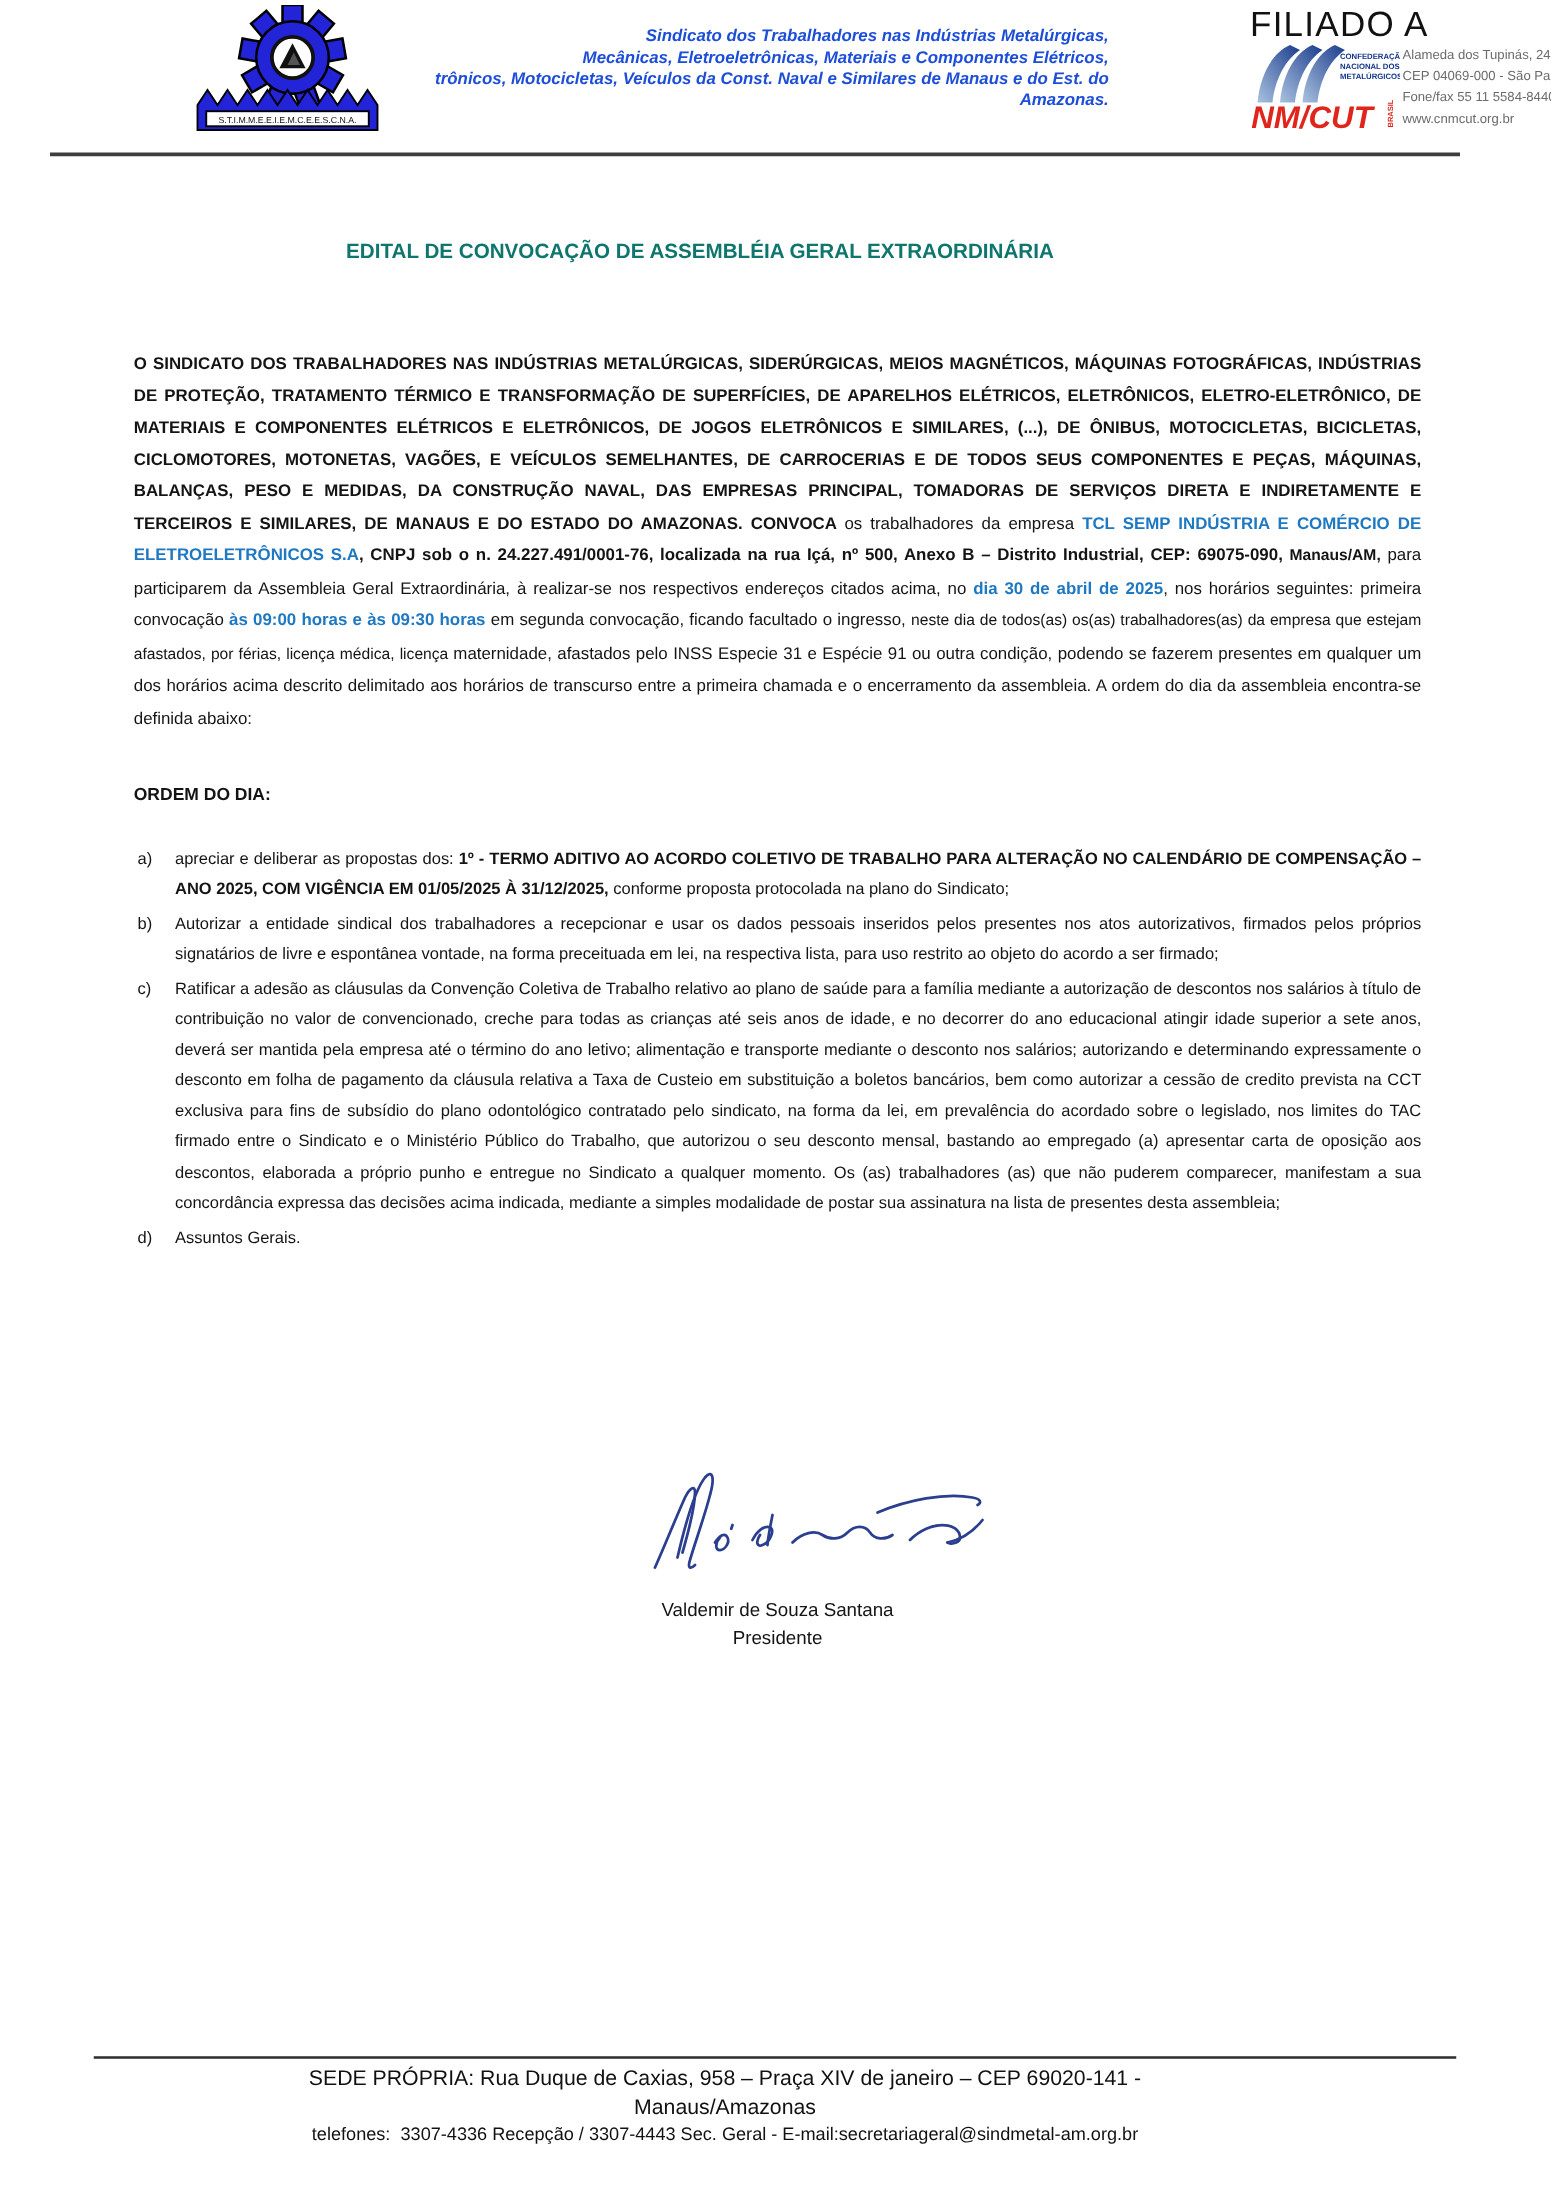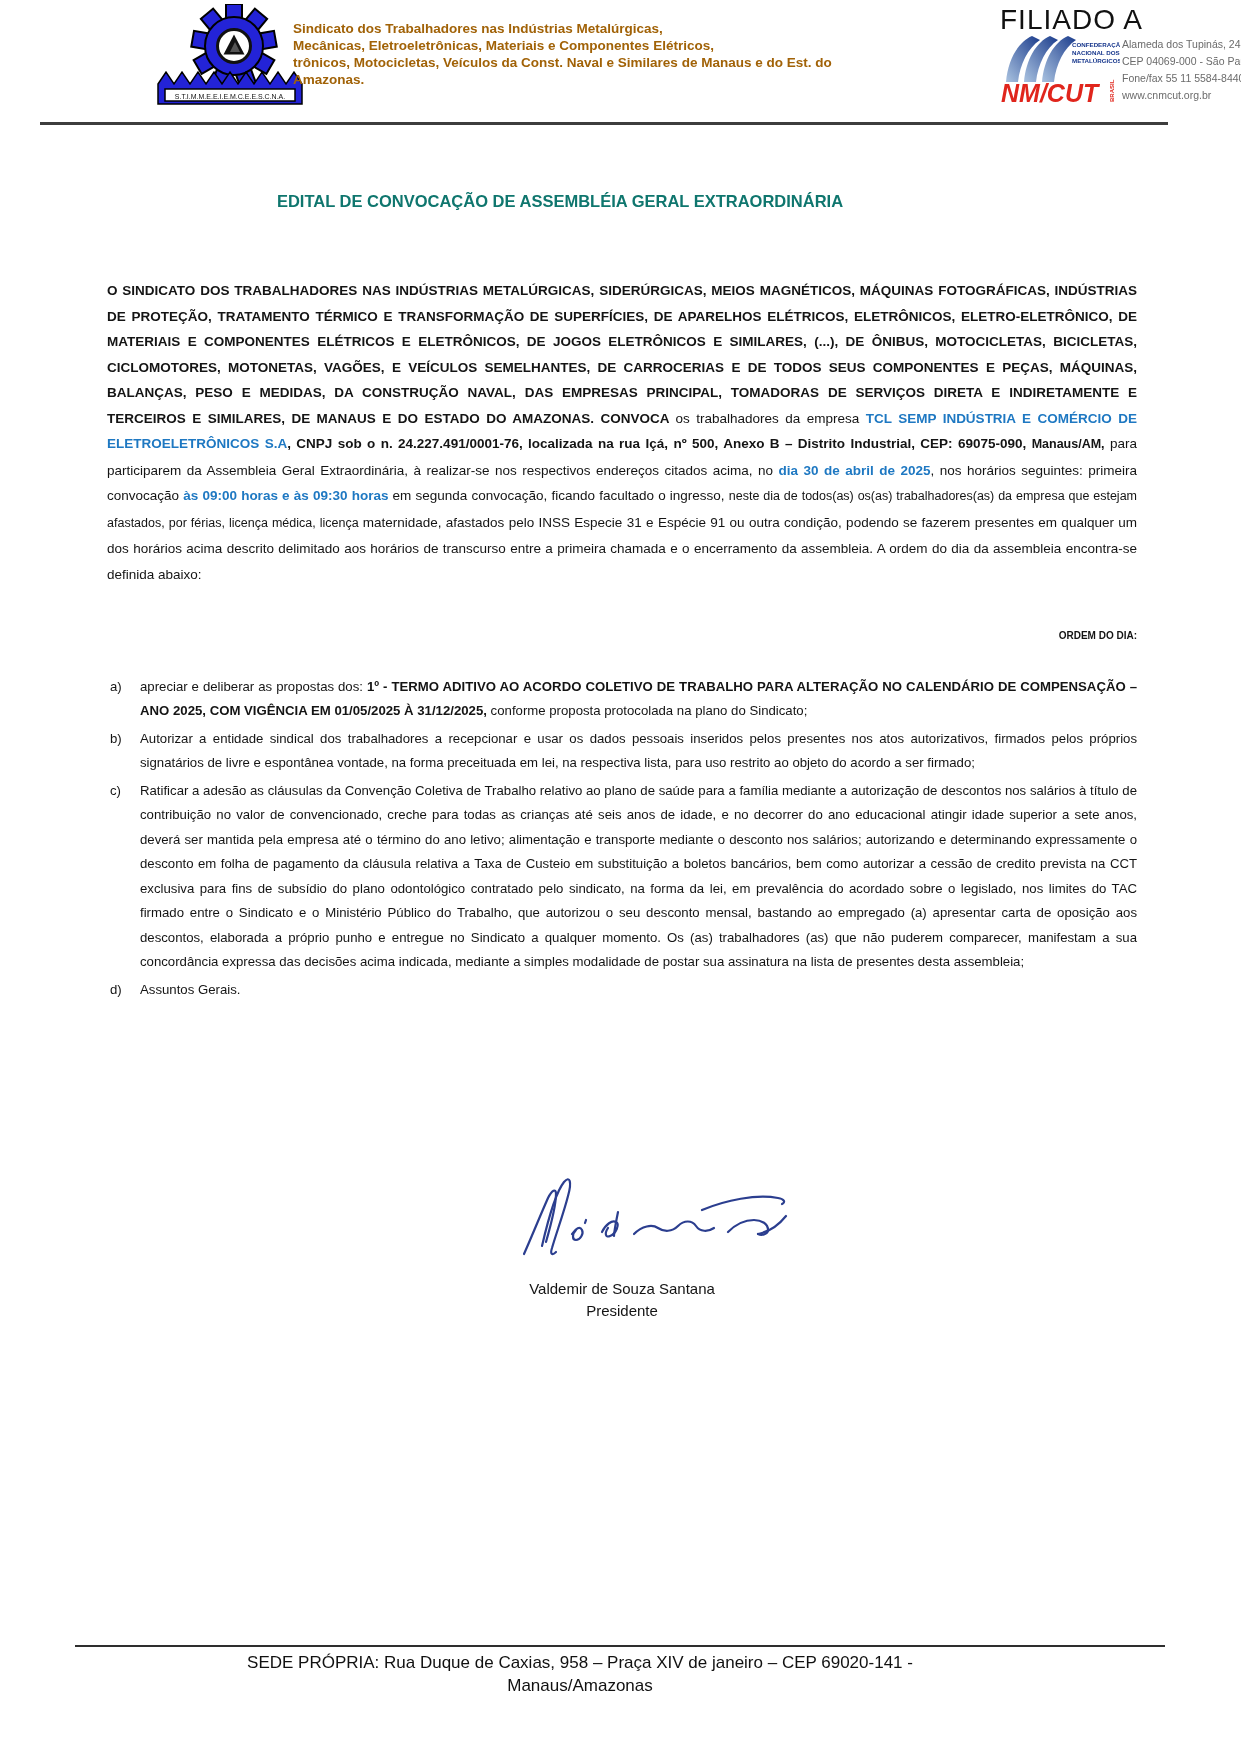--- a/index.html
+++ b/index.html
@@ -2,39 +2,39 @@
 <html style="--accent-blue: #1E78C2; --logo-blue: #2323D7; --logo-red: #E0251C; --confed-blue: #16368C; --signature-ink: #2B3E8F;"><head>
 <meta charset="utf-8">
 <style>
   html,body{margin:0;padding:0}
   body{width:1241px;height:1755px;position:relative;background:#fff;
        font-family:"Liberation Sans",sans-serif;color:#1a1a1a;overflow:hidden}
   .page{position:absolute;inset:0;overflow:hidden}
 
   
   .gear-logo{position:absolute;left:146px;top:4px}
-  .org-name{position:absolute;left:293px;top:20px;width:594px;text-align:left;
-            font-weight:bold;font-size:13.5px;line-height:17px;color:#a16207}
+  .org-name{position:absolute;left:293px;top:20px;width:594px;text-align:right;
+            font-weight:bold;font-style:italic;font-size:13.5px;line-height:17px;color:#1d4ed8}
   .filiado{position:absolute;left:1000px;top:4px;font-size:28px;color:#111;letter-spacing:1px}
   .cnm-logo{position:absolute;left:1000px;top:28px}
   .addr{position:absolute;left:1122px;top:36px;width:130px;font-size:10.5px;line-height:17px;
         color:#6b6b6b;white-space:nowrap}
   .hr-top{position:absolute;left:40px;top:122px;width:1128px;height:3px;background:#3d3d3d}
 
   
   .doc-title{position:absolute;left:40px;top:192px;width:1040px;text-align:center;
              font-weight:bold;font-size:16.5px;color:#0f766e}
   .body-col{position:absolute;left:107px;top:278px;width:1030px;font-size:13.5px;
             line-height:25.5px;text-align:justify;color:#141414}
   .seg-regular{font-weight:400}
   .seg-bold{font-weight:700}
   .seg-blue-bold{font-weight:700;color:var(--accent-blue,#1E78C2)}
   .seg-regular-small{font-size:12.5px}
   .seg-bold-small{font-weight:700;font-size:12.5px}
-  .order-heading{text-align:right;font-weight:700;margin:36px 0 26px 0;font-size:10px}
+  .order-heading{text-align:left;font-weight:700;margin:36px 0 26px 0;font-size:14px}
   .agenda-item{position:relative;padding-left:33px;margin-bottom:3px;line-height:24.5px;font-size:13.2px}
   .agenda-marker{position:absolute;left:3px;top:0}
 
   
   .sig-block{position:absolute;left:107px;top:1168px;width:1030px;text-align:center;font-size:15px;color:#141414}
   .sig-date{white-space:pre-wrap}
   .sig-svg{display:block;margin:8px auto 0 auto;position:relative;left:34px}
   .sig-name{margin-top:2px;line-height:22px}
   .sig-role{line-height:22px}
 
@@ -153,15 +153,16 @@
     </svg>
 
     <div class="sig-name">Valdemir de Souza Santana</div>
     <div class="sig-role">Presidente</div>
   </div>
 
   <div class="hr-bottom"></div>
   <div class="footer">
     <div class="footer-line-lg">SEDE PRÓPRIA: Rua Duque de Caxias, 958 – Praça XIV de janeiro – CEP 69020-141 -</div>
     <div class="footer-line-lg">Manaus/Amazonas</div>
+    <div class="footer-line-sm">telefones:  3307-4336 Recepção / 3307-4443 Sec. Geral - E-mail:secretariageral@sindmetal-am.org.br</div>
   </div>
 
 </div>
 
 </body></html>

